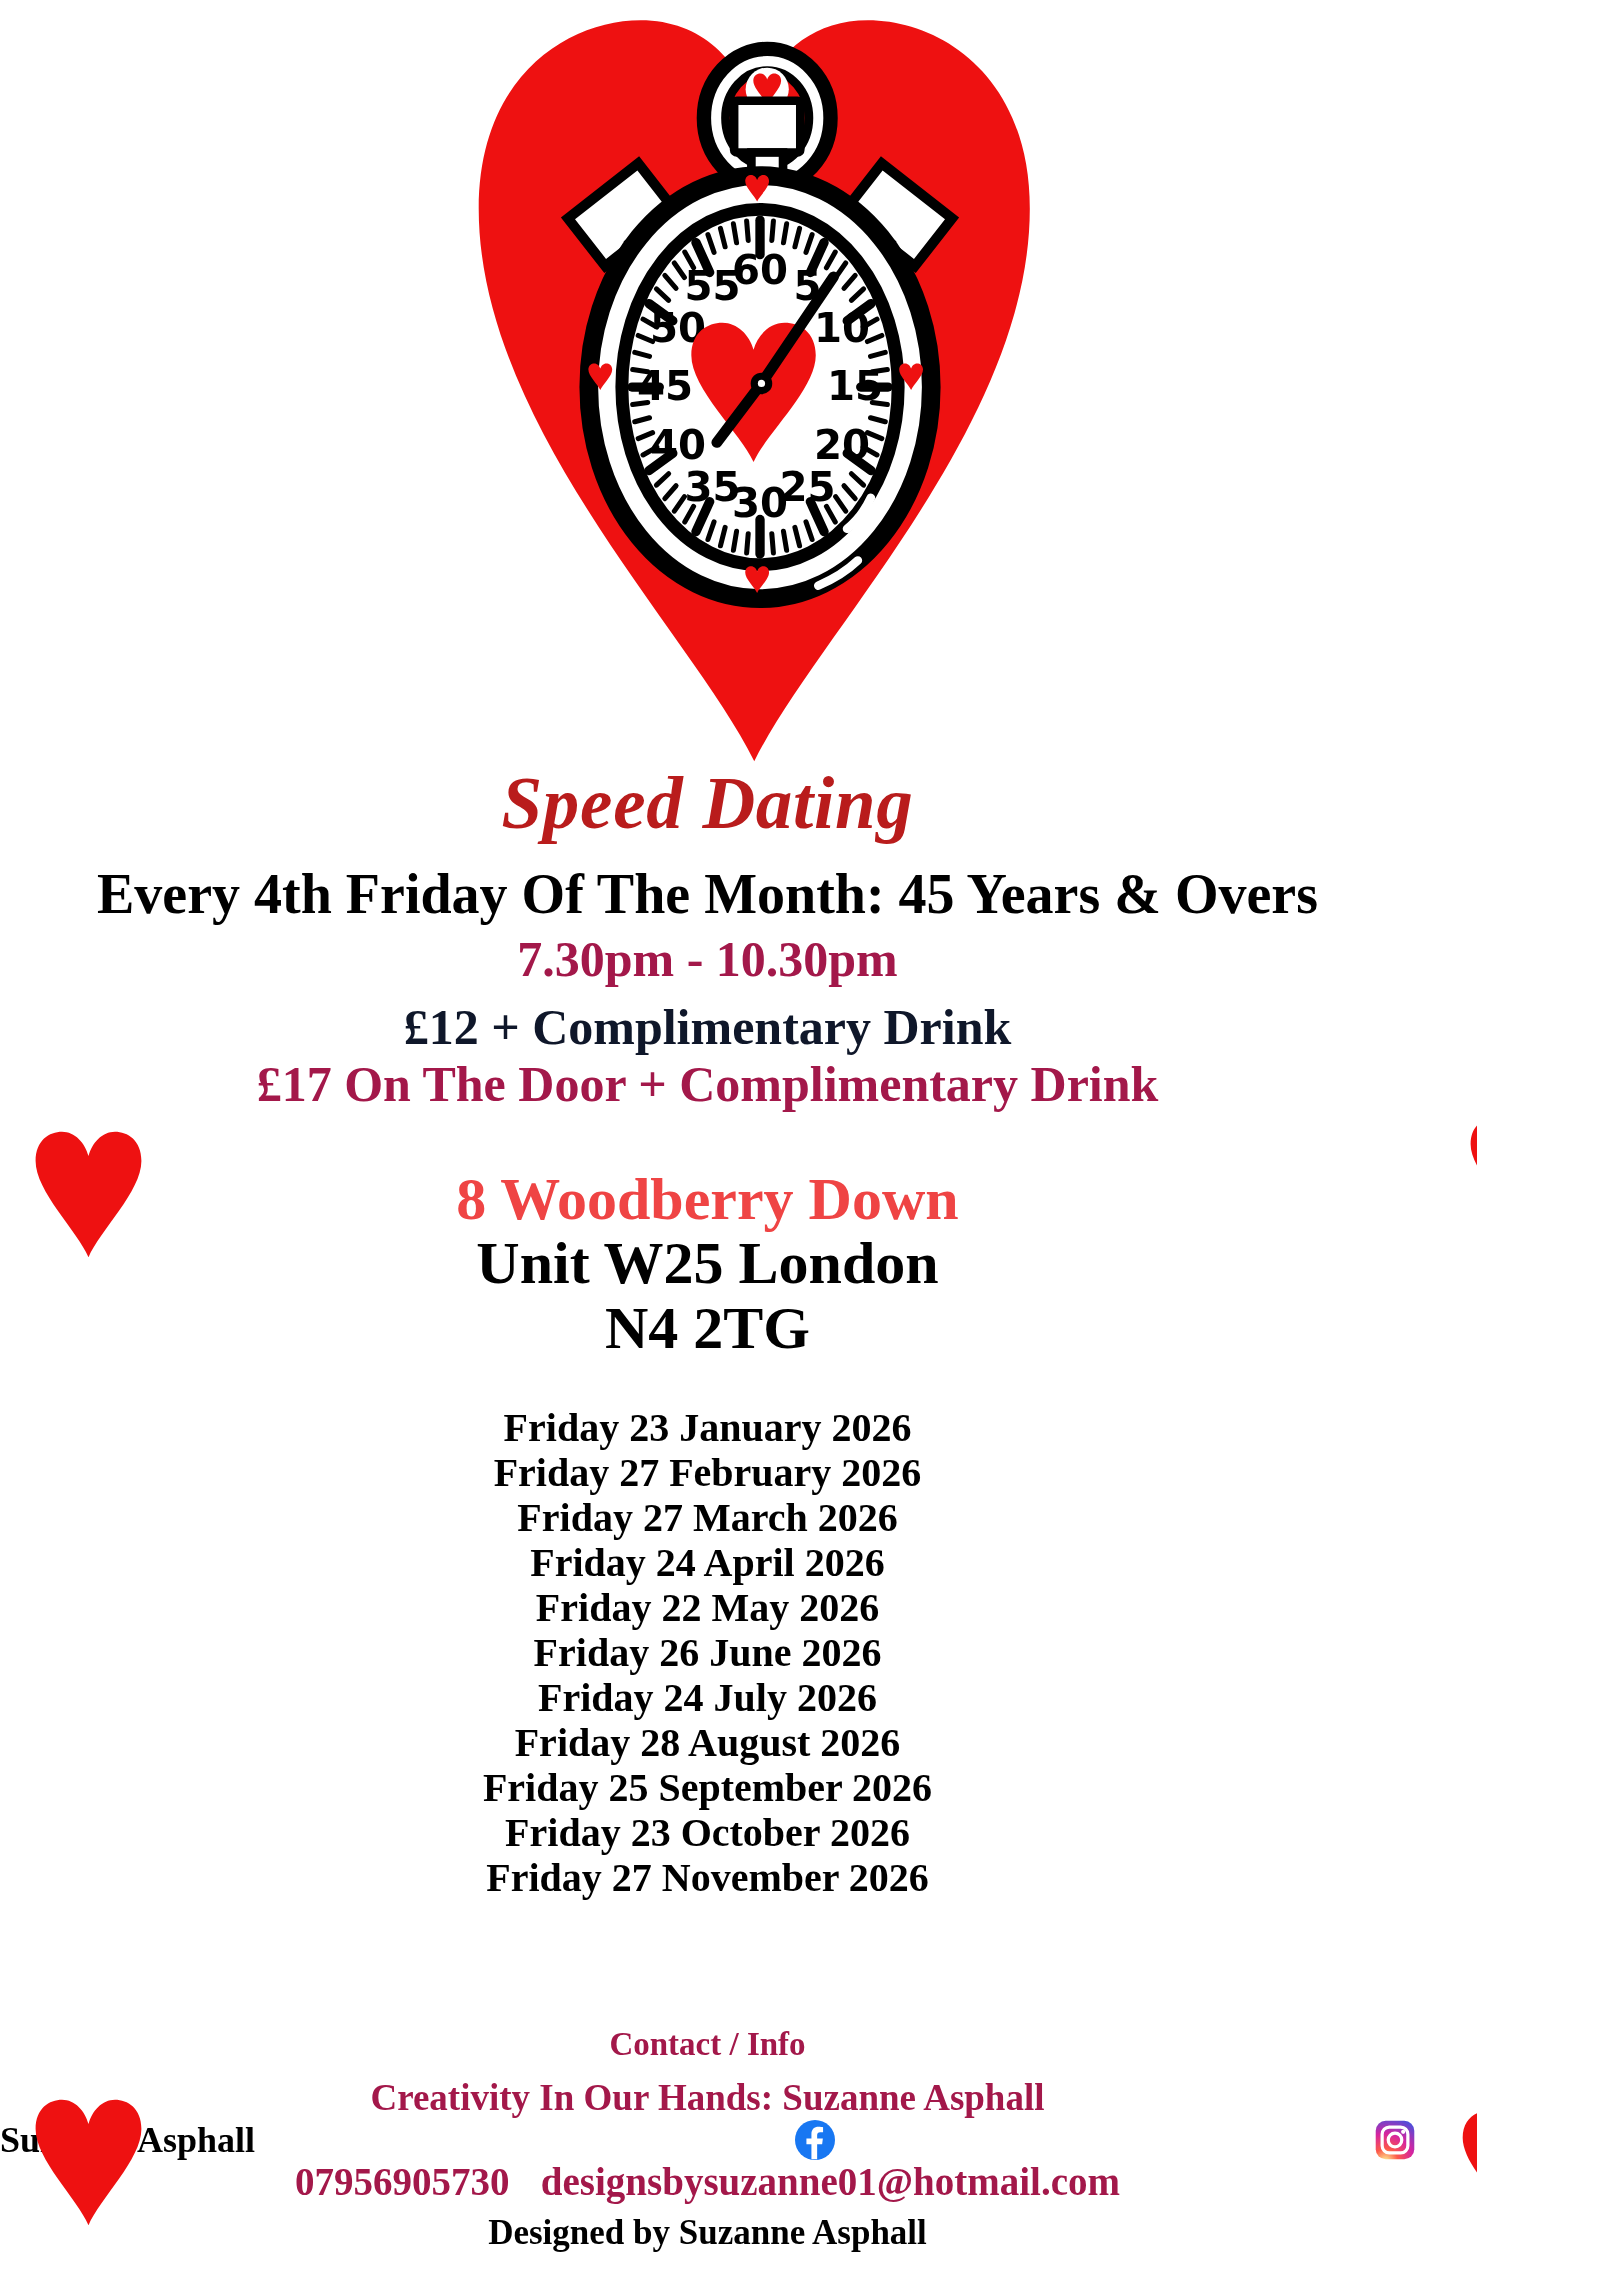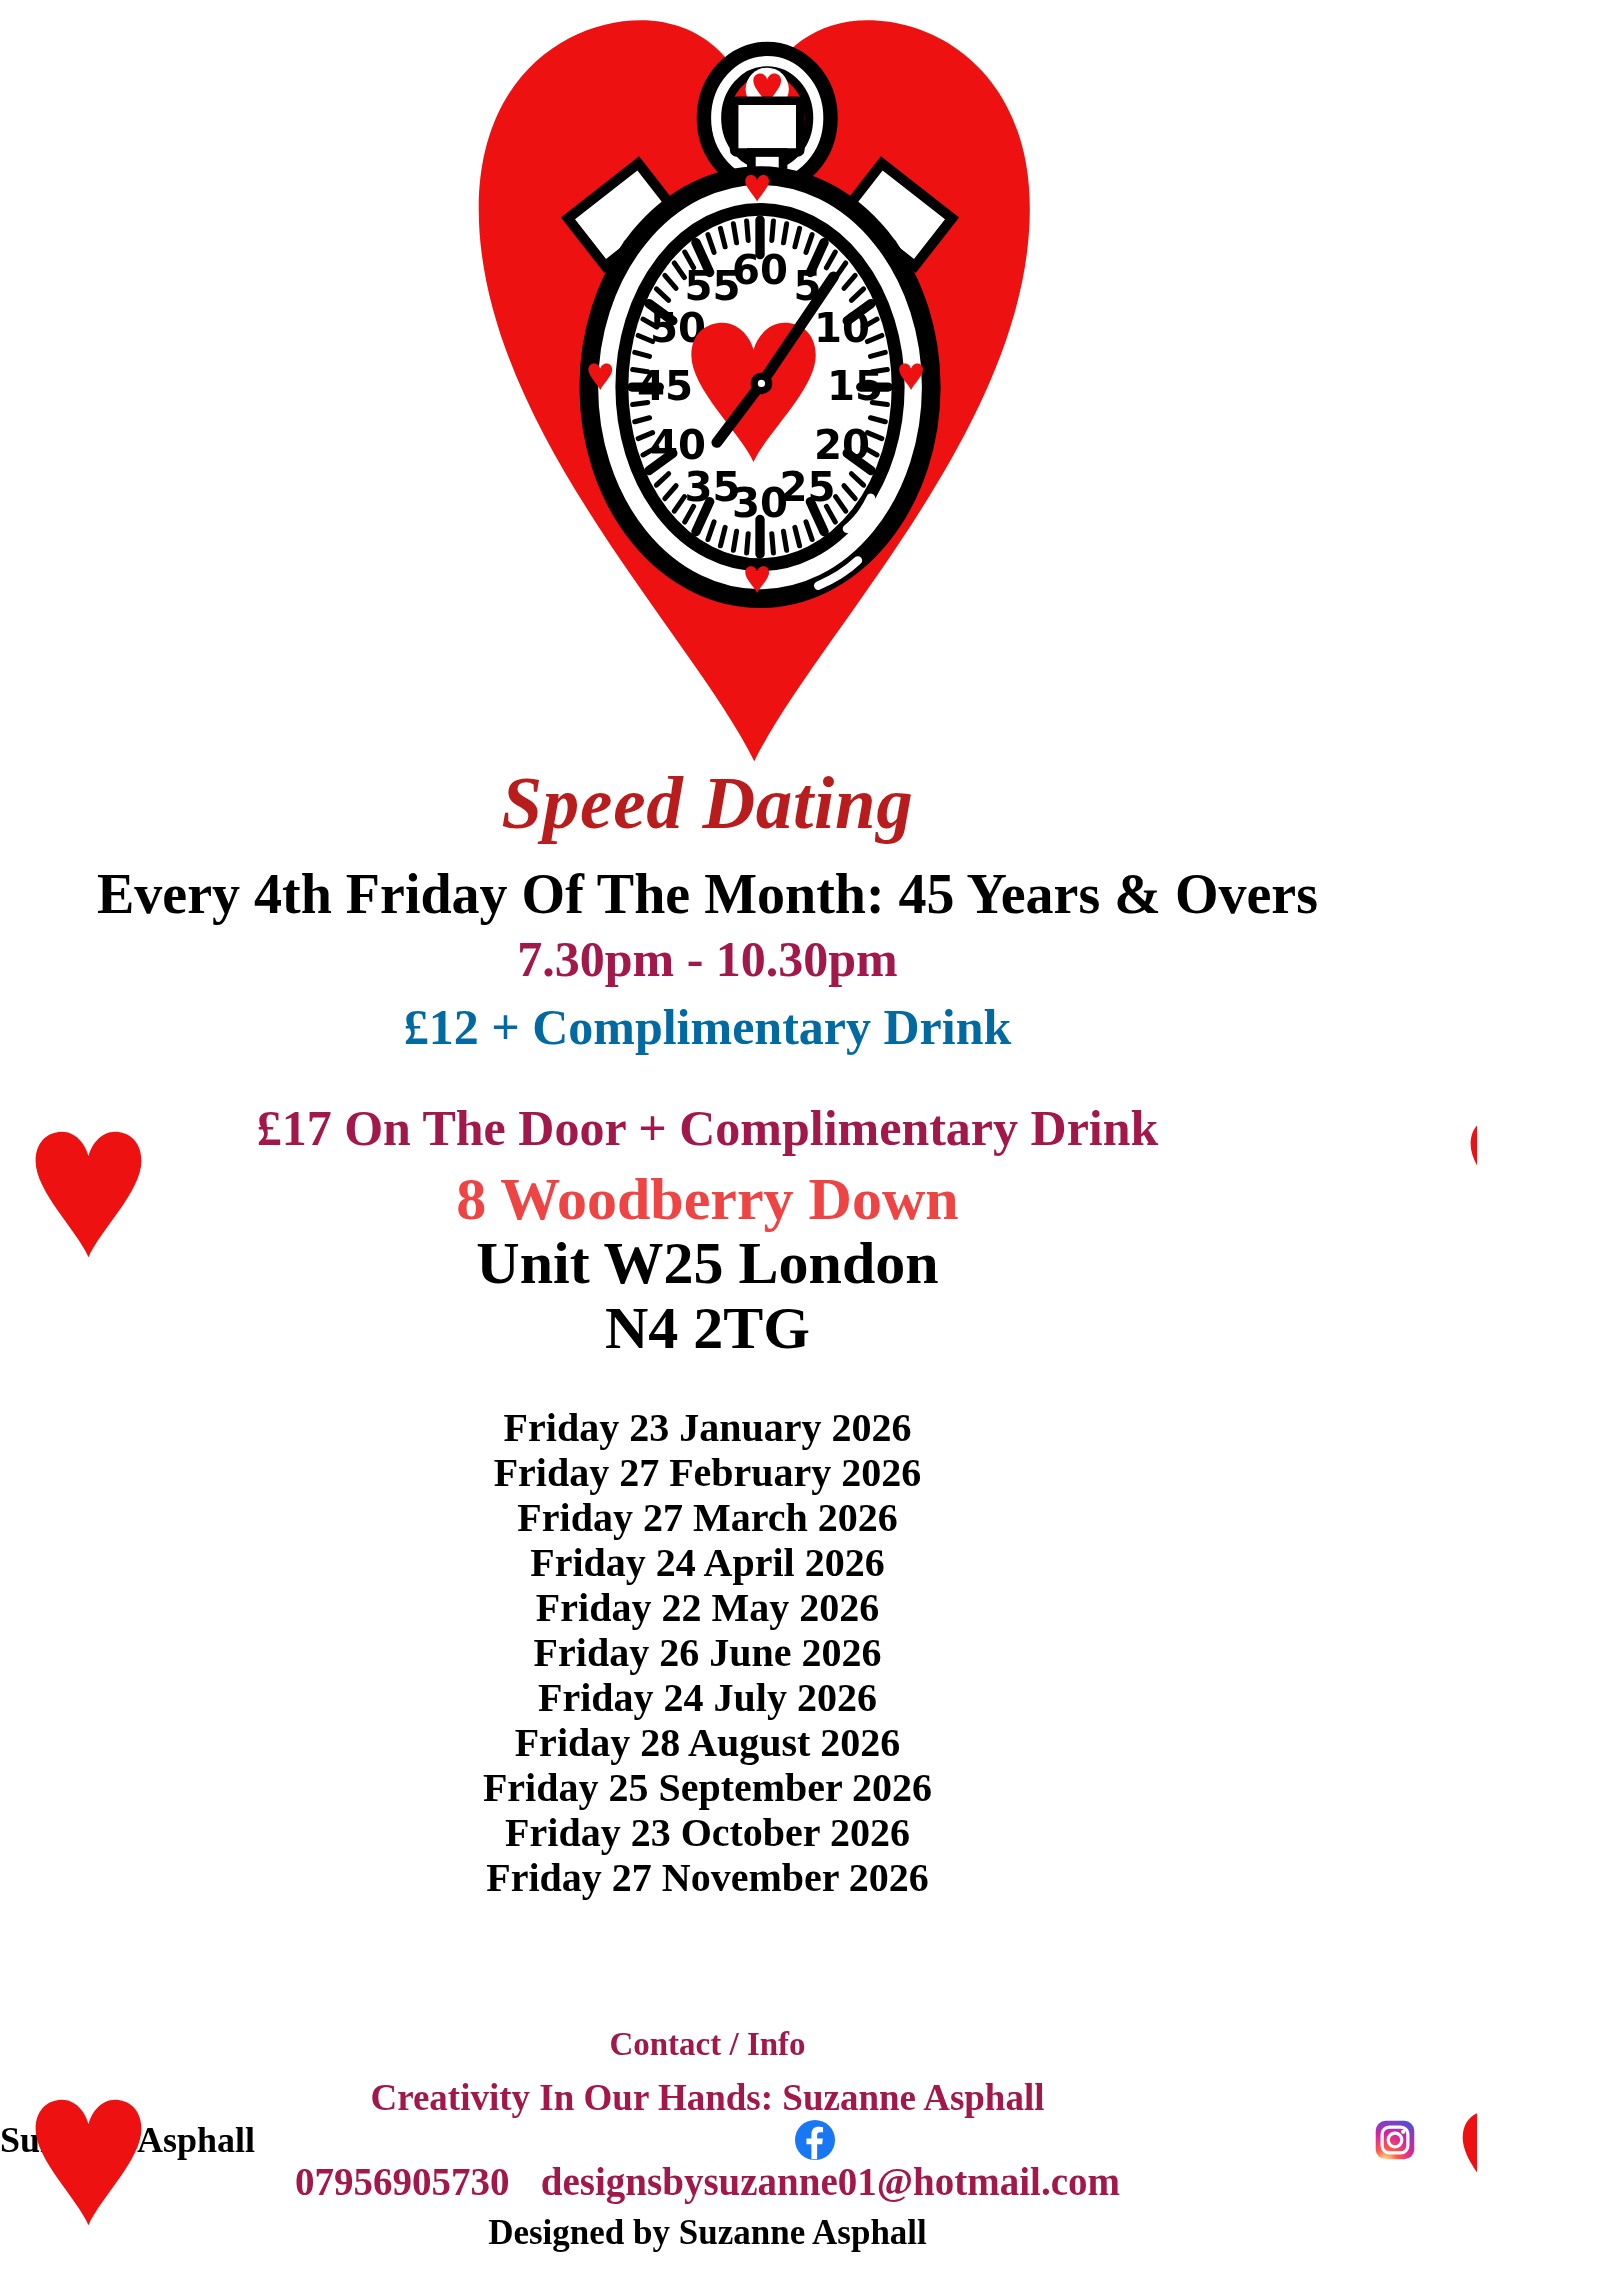--- a/index.html
+++ b/index.html
@@ -21,22 +21,22 @@
   }
   .title{
     top:762px;
     font-size:73px;
     font-style:italic;
     color:#b91c1c;
     letter-spacing:0.7px;
   }
   .schedule{ top:862px; font-size:56px; color:#000000; }
   .time{ top:930px; font-size:50px; color:#a3184a; }
-  .price1{ top:998px; font-size:50px; color:#0369a1; }
-  .price2{ top:1055px; font-size:50px; color:#a3184a;margin-top:44px; }
+  .price1{ top:998px; font-size:50px; color:#0f172a; }
+  .price2{ top:1055px; font-size:50px; color:#a3184a; }
   .addr1{ top:1165px; font-size:60px; color:#ef4444; }
   .addr2{ top:1229px; font-size:60px; color:#000000; }
   .addr3{ top:1294px; font-size:60px; color:#000000; }
   .dates{ top:1405px; font-size:40px; color:#000000; }
   .dates div{ line-height:45px; }
   .contact-heading{ top:2026px; font-size:33px; color:#a3184a; }
   .brand-line{ top:2076px; font-size:37px; color:#a3184a; }
   .name-row{
     top:2119px;
     display:flex;

